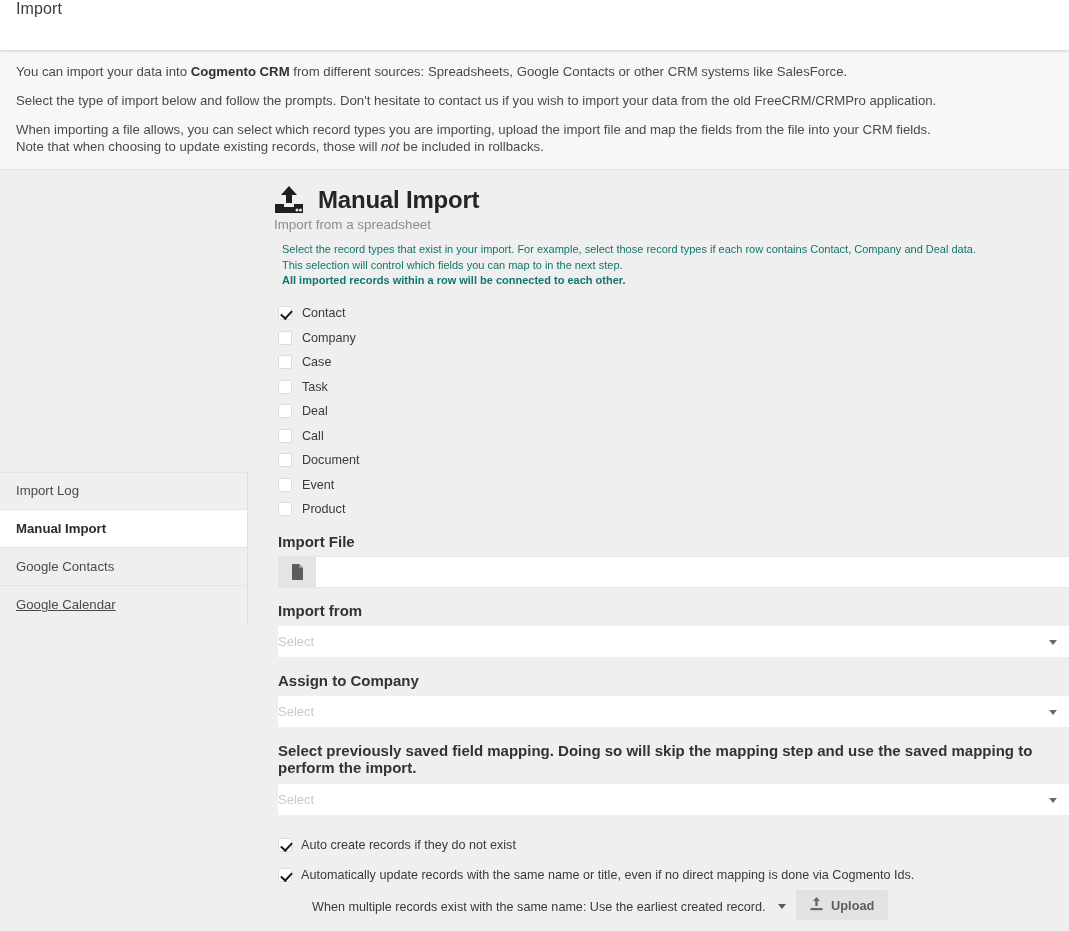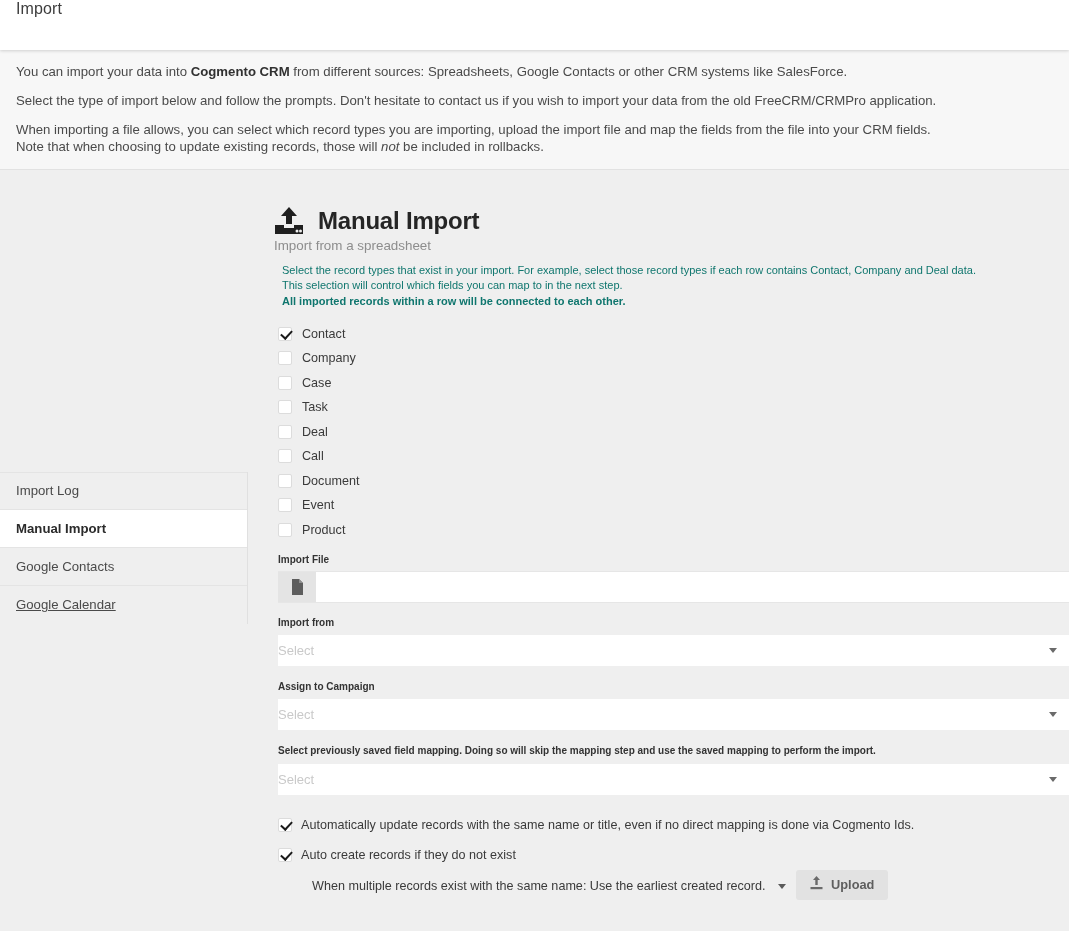--- a/index.html
+++ b/index.html
@@ -144,21 +144,21 @@
     border-width: 0 2px 2px 0;
     transform: rotate(43deg);
   }
   .cb-label {
     font-size: 12.6px;
     color: #3a3a3a;
   }
 
   
   .flabel {
-    font-size: 10px;
+    font-size: 15px;
     font-weight: bold;
     color: #333333;
     margin: 0 0 6px 6px;
   }
   .flabel.wide { margin-bottom: 7px; }
 
   
   .file-row {
     display: flex;
     align-items: stretch;
@@ -369,41 +369,41 @@
     </div>
 
     
     <div class="flabel">Import from</div>
     <div class="sel">
       <span class="ph">Select</span>
       <span class="caret"></span>
     </div>
 
     
-    <div class="flabel">Assign to Campaign</div>
+    <div class="flabel">Assign to Company</div>
     <div class="sel">
       <span class="ph">Select</span>
       <span class="caret"></span>
     </div>
 
     
     <div class="flabel wide">Select previously saved field mapping. Doing so will skip the mapping step and use the saved mapping to perform the import.</div>
     <div class="sel">
       <span class="ph">Select</span>
       <span class="caret"></span>
     </div>
 
     
     <div class="opt-row">
       <span class="cbox checked"></span>
-      <span class="opt-label">Automatically update records with the same name or title, even if no direct mapping is done via Cogmento Ids.</span>
+      <span class="opt-label">Auto create records if they do not exist</span>
     </div>
     <div class="opt-row">
       <span class="cbox checked"></span>
-      <span class="opt-label">Auto create records if they do not exist</span>
+      <span class="opt-label">Automatically update records with the same name or title, even if no direct mapping is done via Cogmento Ids.</span>
     </div>
 
     <div class="inline-sel">
       <span>When multiple records exist with the same name: Use the earliest created record.</span>
       <span class="caret2"></span>
     </div>
 
     <button class="upload-btn">
       <span>
         <svg width="13" height="14" viewBox="0 0 13 14" aria-hidden="true">

